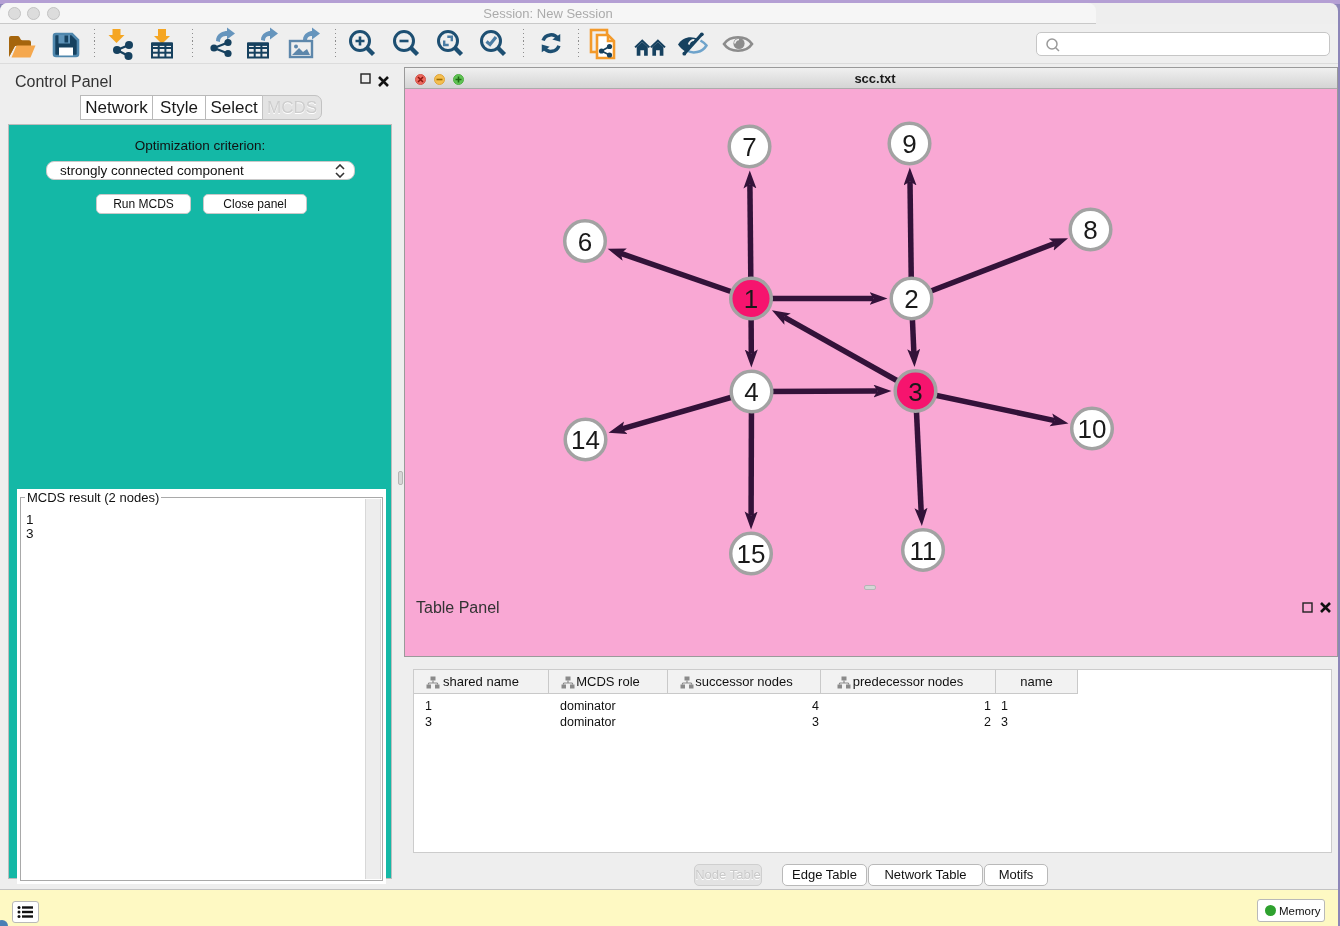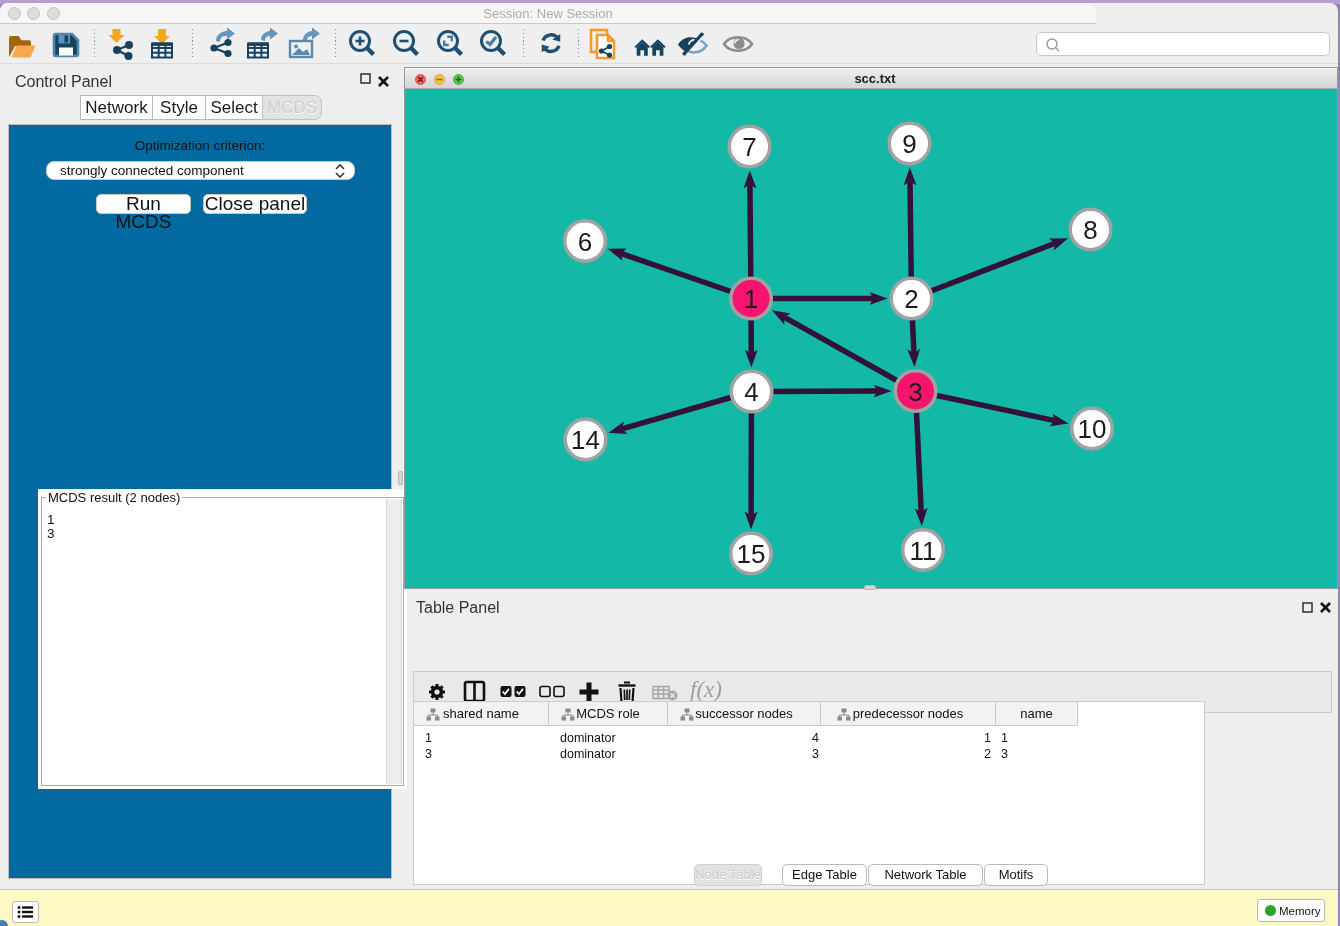--- a/index.html
+++ b/index.html
@@ -11,38 +11,38 @@
 .title-text { position:absolute; top:2.5px; width:100%; text-align:center; font-size:13px; color:#ababab; }
 .toolbar { position:absolute; left:0; top:24px; width:1338px; height:40px; background:#efefef; border-bottom:1px solid #dcdcdc; }
 .ticon { position:absolute; top:0; }
 .tsep { position:absolute; top:29px; height:29px; width:1.2px; background:repeating-linear-gradient(to bottom, #8e8e8e 0 1.3px, rgba(0,0,0,0) 1.3px 3.8px); }
 .searchbox { position:absolute; left:1036px; top:32px; width:294px; height:24px; background:#ffffff; border:1px solid #c6c6c6; border-radius:5px; }
 
 .cp-head { position:absolute; left:0; top:64px; width:400px; height:30px; }
 .cp-title { position:absolute; left:15px; top:9px; font-size:16px; color:#333; }
 .tabs { position:absolute; left:80px; top:95px; height:25px; }
 .tabb { position:absolute; top:0; height:25px; background:#fff; border:1px solid #b9b9b9; font-size:17px; color:#1a1a1a; text-align:center; line-height:24px; }
-.cp-content { position:absolute; left:8px; top:124px; width:384px; height:755px; background:#0369a1; border:1px solid #bcbcbc; }
+.cp-content { position:absolute; left:8px; top:124px; width:384px; height:755px; background:#14b8a6; border:1px solid #bcbcbc; }
 .opt-label { position:absolute; left:0; top:13px; width:100%; text-align:center; font-size:13.5px; color:#111; }
 .dropdown { position:absolute; left:37px; top:36px; width:309px; height:19px; background:#fff; border:1px solid #c9c9c9; border-radius:8px; font-size:13.5px; color:#111; line-height:17px; padding-left:13px; }
-.btn { position:absolute; top:69px; height:20px; background:#fff; border:1px solid #c9c9c9; border-radius:5px; font-size:19px; color:#111; text-align:center; line-height:18px; }
-.resultbox { position:absolute; left:8px; top:364px; width:369px; height:300px; background:#fff;margin-left:21px; }
+.btn { position:absolute; top:69px; height:20px; background:#fff; border:1px solid #c9c9c9; border-radius:5px; font-size:12px; color:#111; text-align:center; line-height:18px; }
+.resultbox { position:absolute; left:8px; top:364px; width:369px; height:395px; background:#fff; }
 .fieldset { position:absolute; left:3px; top:8px; right:3px; bottom:3px; border:1px solid #a9a9a9; }
 .legend { position:absolute; left:4px; top:-8px; background:#fff; font-size:13px; color:#111; padding:0 2px; }
 .r-item { position:absolute; left:5px; font-size:13.5px; color:#111; }
 .vsb { position:absolute; right:1px; top:1px; bottom:1px; width:16px; background:#ededed; border-left:1px solid #d8d8d8; border-right:1px solid #d8d8d8; }
 
-.net { position:absolute; left:404px; top:67px; width:934px; height:522px; background:#14b8a6; border:1px solid #9a9a9a; }
+.net { position:absolute; left:404px; top:67px; width:934px; height:590px; background:#f9a8d4; border:1px solid #9a9a9a; }
 .net-title { position:absolute; left:0; top:0; width:100%; height:21px; background:linear-gradient(#f0f0f0,#d4d4d4); border-bottom:1px solid #ababab; }
 .ntl { position:absolute; top:6px; width:11px; height:11px; border-radius:50%; }
 .net-name { position:absolute; top:3px; width:100%; text-align:center; font-weight:bold; font-size:13px; color:#1a1a1a; }
 
 .tp-head { position:absolute; left:404px; top:590px; width:936px; height:30px; }
 .tp-toolbar { position:absolute; left:413px; top:627px; width:919px; height:42px; background:#e9e9e9; border:1px solid #cccccc;margin-top:44px; }
-.tbl { position:absolute; left:413px; top:669px; width:792px; height:184px; background:#fff; border:1px solid #cccccc;margin-top:32px; }
+.tbl { position:absolute; left:413px; top:669px; width:919px; height:184px; background:#fff; border:1px solid #cccccc; }
 .th { position:absolute; top:0; height:24px; background:#f2f2f2; border-right:1px solid #c9c9c9; border-bottom:1px solid #c9c9c9; font-size:13px; color:#111; text-align:center; line-height:23px; }
 .td { position:absolute; font-size:12.5px; color:#111; }
 .bt { position:absolute; top:864px; height:22px; background:#fff; border:1px solid #b9b9b9; border-radius:5px; font-size:13px; color:#111; text-align:center; line-height:20px; }
 .statusbar { position:absolute; left:0; top:887px; width:1338px; height:36px; background:#fef9c3; border-top:1px solid #c3c3c3; }
 </style>
 </head>
 <body>
 <div style="position:absolute;left:0;top:0;width:1340px;height:4px;background:#b49fd4;"></div>
 <div class="win"></div>
 <div class="titlebar">

